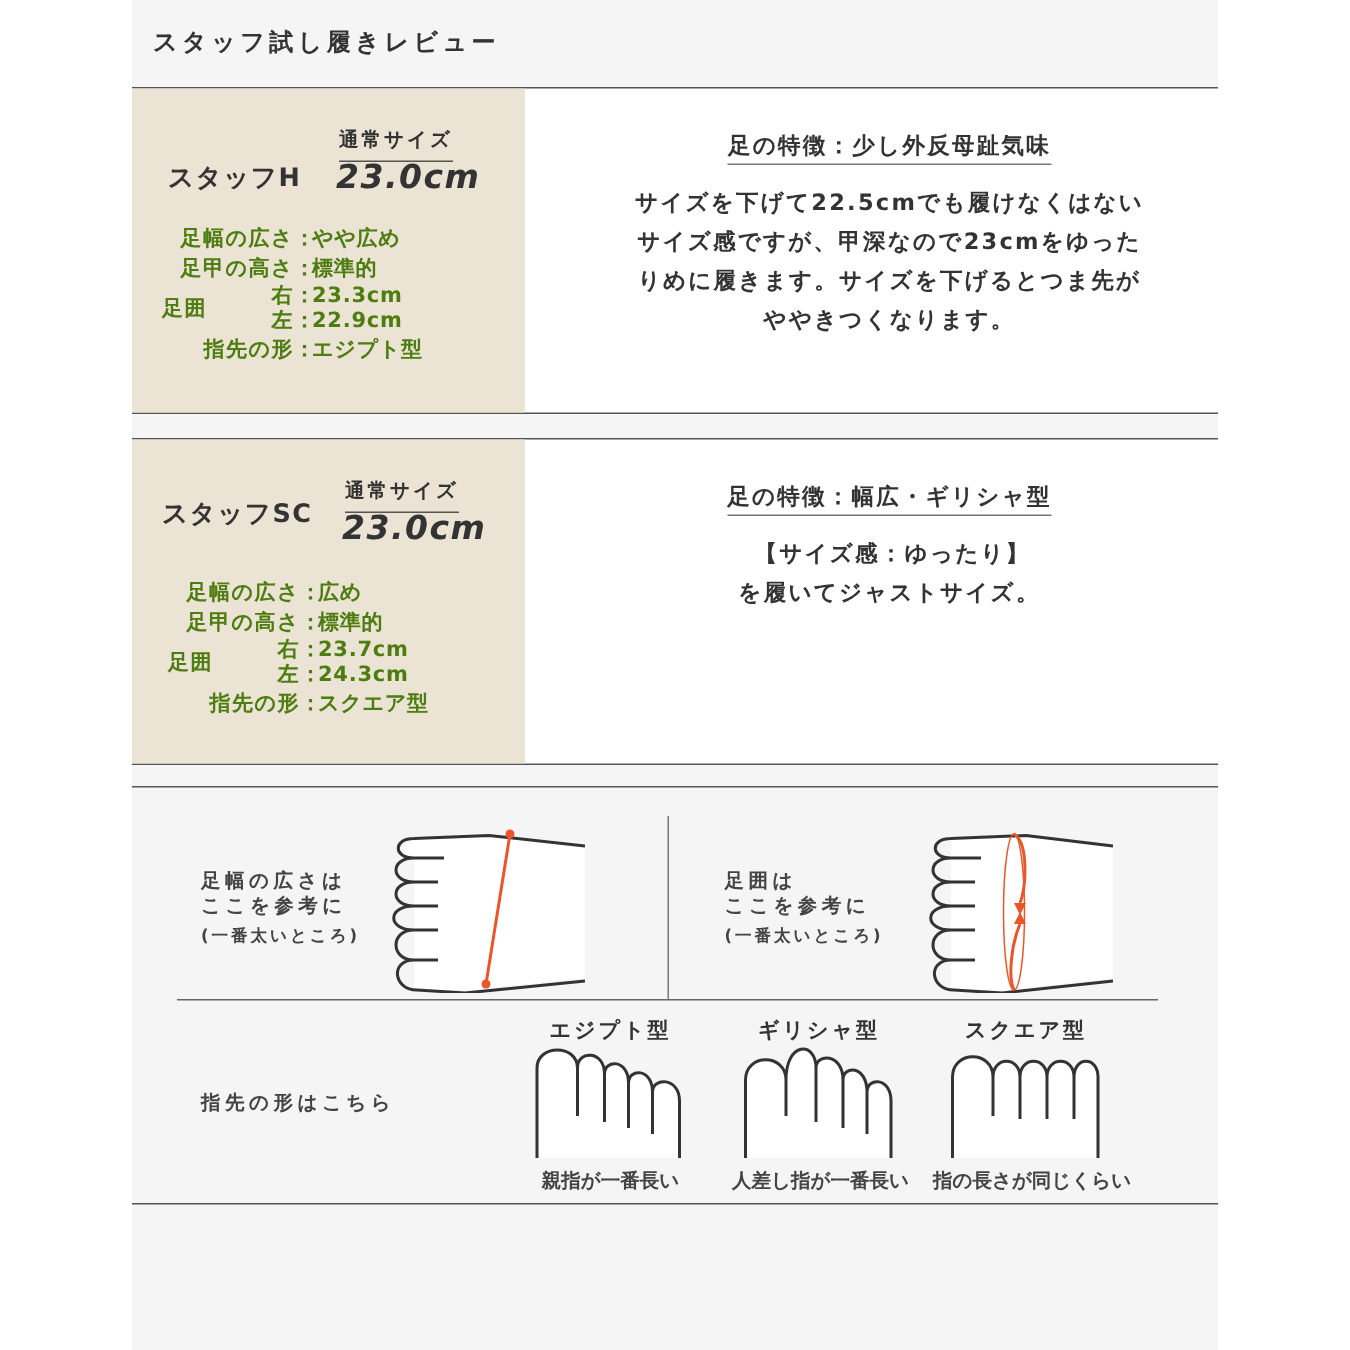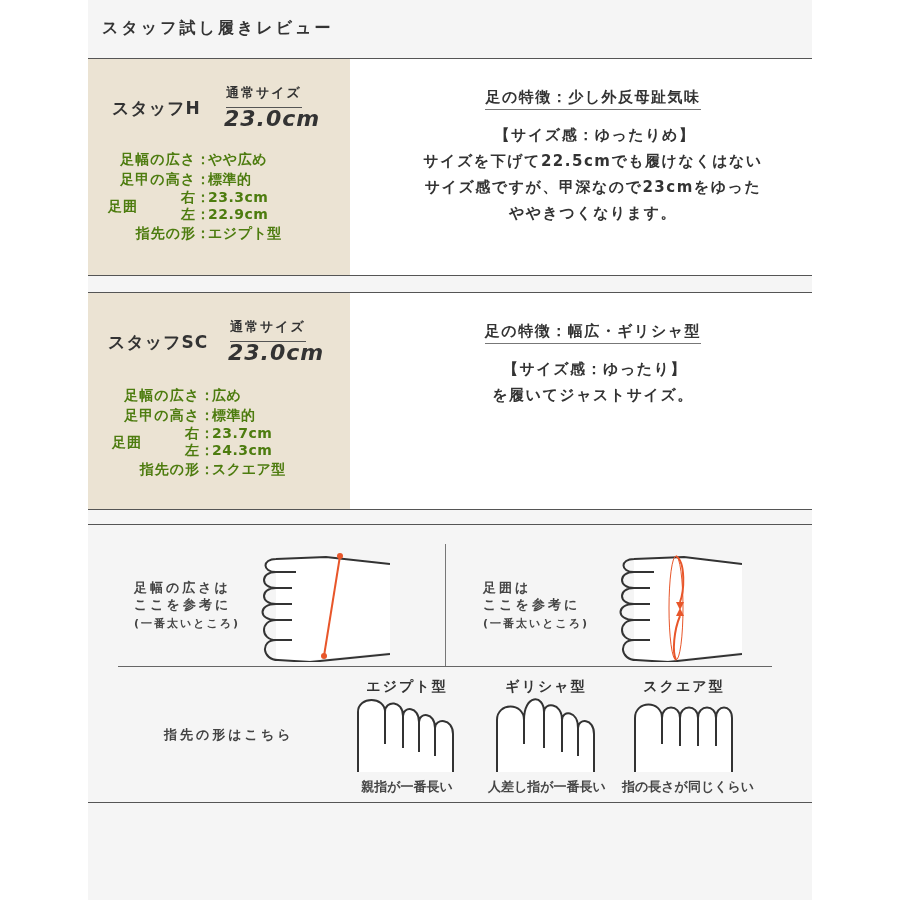--- a/index.html
+++ b/index.html
@@ -38,35 +38,35 @@
     .guide { position: absolute; left: 0; top: 524px; width: 724px; height: 280px; }
     .guide-top-line { position: absolute; left: 0; top: 0; width: 724px; border-top: 1.5px solid #555; }
     .guide-divider-v { position: absolute; left: 357px; top: 20px; height: 122px; border-left: 1px solid #777; }
     .guide-divider-h { position: absolute; left: 30px; top: 142px; width: 654px; border-top: 1px solid #666; }
     .guide-bottom-line { position: absolute; left: 0; top: 278px; width: 724px; border-top: 1.5px solid #555; }
 
     .guide-text { position: absolute; font-size: 13px; font-weight: bold; color: #444; letter-spacing: 3px; line-height: 17px; }
     .guide-text .small { font-size: 11px; letter-spacing: 2px; display: block; margin-top: 2px; }
     .foot-svg { position: absolute; }
 
-    .toes-label { position: absolute; left: 46px; top: 202px; font-size: 13px; font-weight: bold; letter-spacing: 3px; color: #444; margin-left: 30px; }
+    .toes-label { position: absolute; left: 46px; top: 202px; font-size: 13px; font-weight: bold; letter-spacing: 3px; color: #444; }
     .toe-type { position: absolute; text-align: center; }
     .toe-type .name { font-size: 14px; font-weight: bold; letter-spacing: 2px; color: #333; }
     .toe-type .desc { font-size: 13px; font-weight: bold; color: #444; margin-top: 2px; white-space: nowrap; }
   </style>
 </head>
 <body>
 
 <div class="page">
 
   <div class="title">スタッフ試し履きレビュー</div>
 
   <div class="card card-1">
     <div class="card-left">
-      <div class="staff-name" style="left:24px; top:38px;">スタッフH</div>
+      <div class="staff-name" style="left:24px; top:48px;">スタッフH</div>
       <div class="usual-label" style="left:138px; top:25px;">通常サイズ</div>
       <div class="usual-size" style="left:136px; top:47px;">23.0cm</div>
 
       <div class="specs" style="left:0; top:90px;">
         <div class="spec-row">
           <span class="spec-key">足幅の広さ</span>
           <span class="spec-colon">：</span>
           <span class="spec-val">やや広め</span>
         </div>
         <div class="spec-row">
@@ -92,23 +92,23 @@
         <div class="spec-row">
           <span class="spec-key">指先の形</span>
           <span class="spec-colon">：</span>
           <span class="spec-val">エジプト型</span>
         </div>
       </div>
     </div>
     <div class="card-right">
       <div class="feature">足の特徴：少し外反母趾気味</div>
       <div class="review">
-        <div class="fit">【サイズ感：ゆったりめ】</div>
         <div>サイズを下げて22.5cmでも履けなくはない</div>
         <div>サイズ感ですが、甲深なので23cmをゆった</div>
+        <div>りめに履きます。サイズを下げるとつま先が</div>
         <div>ややきつくなります。</div>
       </div>
     </div>
   </div>
 
   <div class="card card-2">
     <div class="card-left">
       <div class="staff-name" style="left:20px; top:38px;">スタッフSC</div>
       <div class="usual-label" style="left:142px; top:25px;">通常サイズ</div>
       <div class="usual-size" style="left:140px; top:47px;">23.0cm</div>

